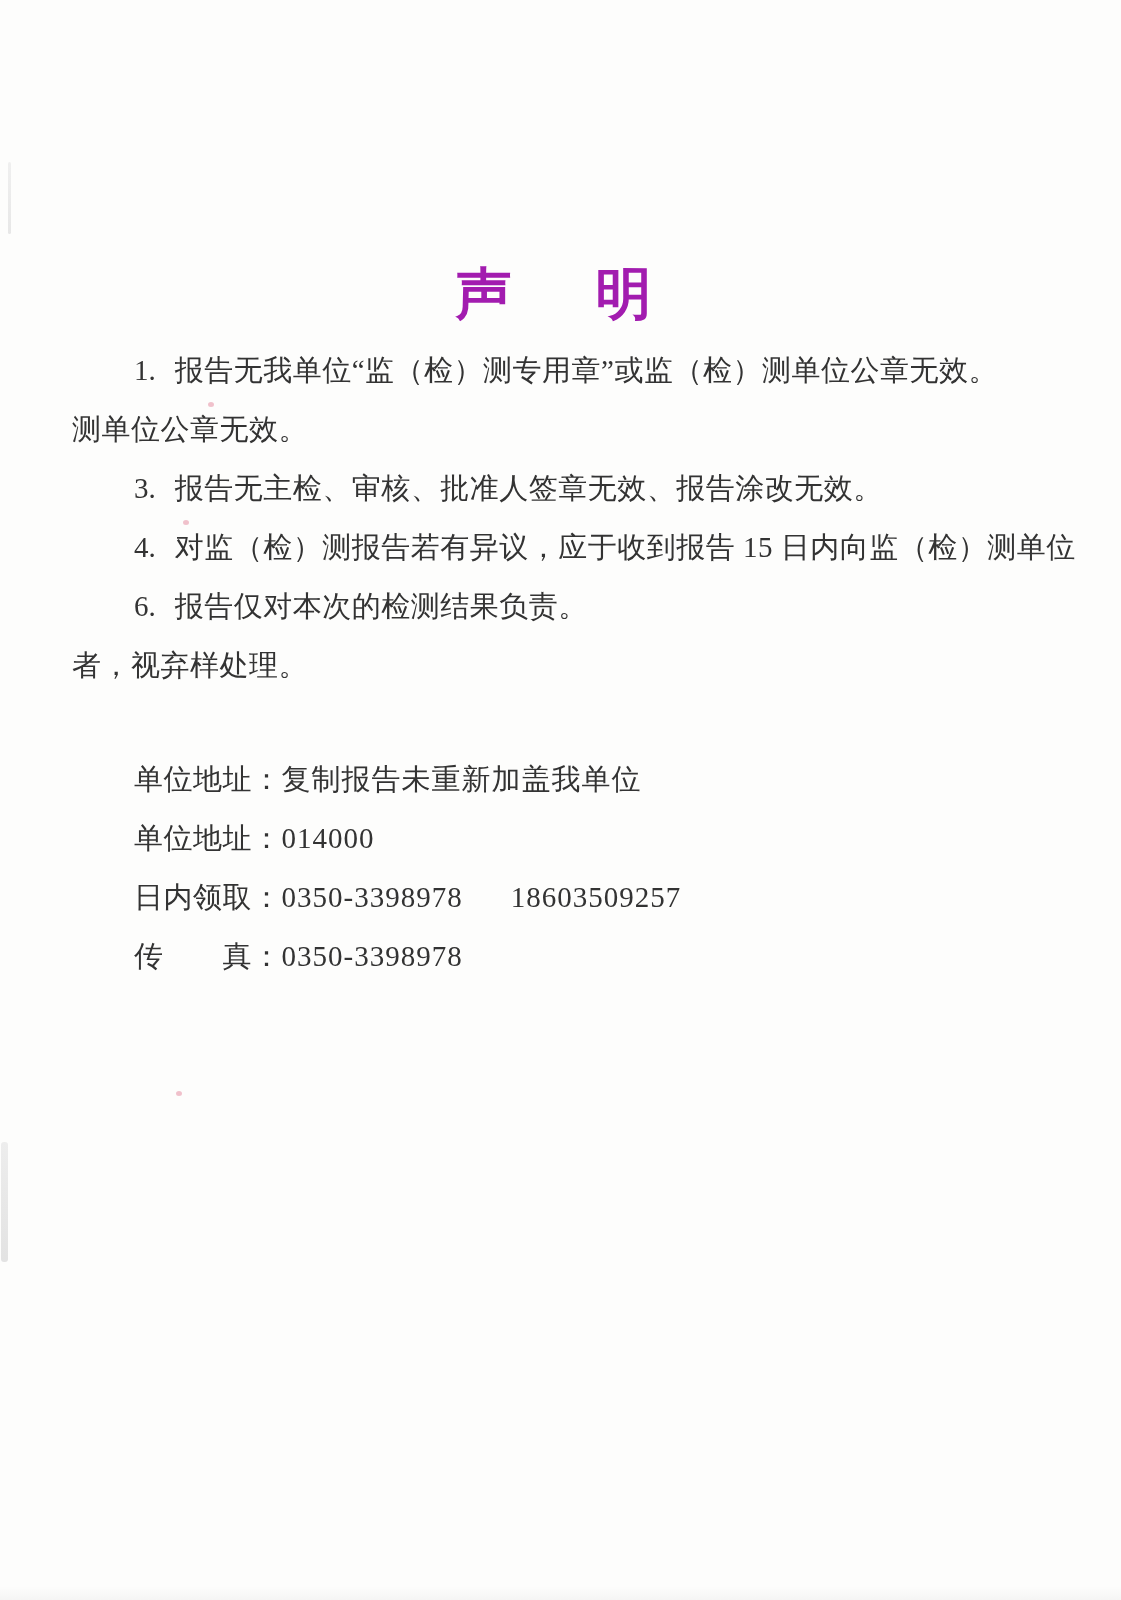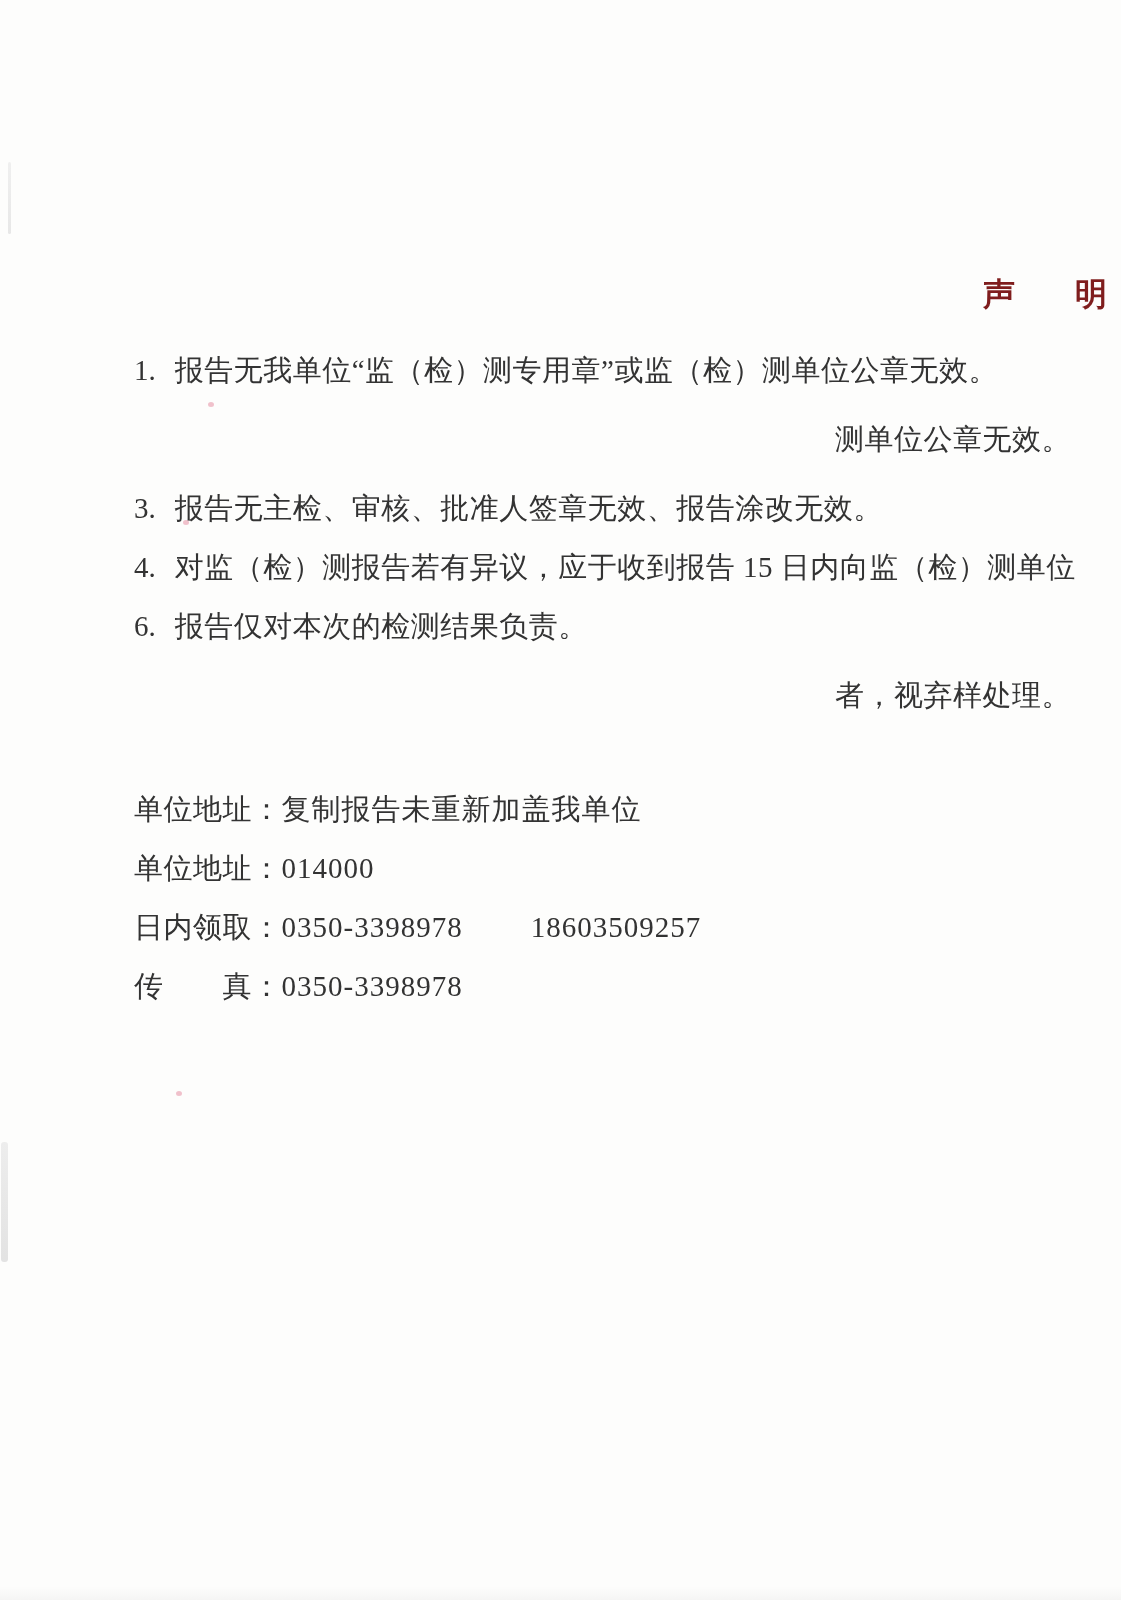--- a/index.html
+++ b/index.html
@@ -8,48 +8,48 @@
     background: #fdfdfc;
     font-family: "Liberation Serif", "DejaVu Serif", serif;
     color: #303030;
     position: relative;
     overflow: hidden;
   }
   .page { position: absolute; inset: 0; }
 
   h1.doc-title {
     margin: 268px 0 0 0;
-    text-align: right;
+    text-align: center;
     font-family: "DejaVu Sans", "Liberation Sans", sans-serif;
     font-weight: 700;
-    font-size: 32px;
+    font-size: 56px;
     line-height: 52px;
     letter-spacing: 14px;
-    color: #7f1d1d;
+    color: #a21caf;
     white-space: nowrap;
   }
 
   .doc-body {
     margin-top: 21px;
     padding-left: 72px;
-    padding-right: 40px;
+    padding-right: 63px;
     font-size: 29px;
     line-height: 59px;
     letter-spacing: 0.5px;
     white-space: nowrap;
     color: #333;
   }
   .item  { margin: 0; padding-left: 62px; }
-  .cont  { margin: 10px; padding-left: 0; text-align: right; }
+  .cont  { margin: 0; padding-left: 0; }
   .num   { display: inline-block; margin-right: 19px; letter-spacing: 0; }
 
   .contact { margin-top: 55px; }
   .contact p { margin: 0; padding-left: 62px; }
   .contact .value { letter-spacing: 1px; }
-  .phone2 { margin-left: 68px; }
+  .phone2 { margin-left: 48px; }
 
   
   .artifact { position: absolute; pointer-events: none; }
   .streak-1 { left: 8px; top: 162px; width: 3px; height: 72px;
               background: linear-gradient(#ececec, #e2e2e2); opacity: .8; border-radius: 2px; }
   .streak-2 { left: 1px; top: 1142px; width: 7px; height: 120px;
               background: linear-gradient(#e9e9e9, #dcdcdc); opacity: .8; border-radius: 3px; }
   .speck { width: 6px; height: 5px; border-radius: 50%;
            background: rgba(225, 120, 145, 0.45); }
   .speck-1 { left: 208px; top: 402px; }

